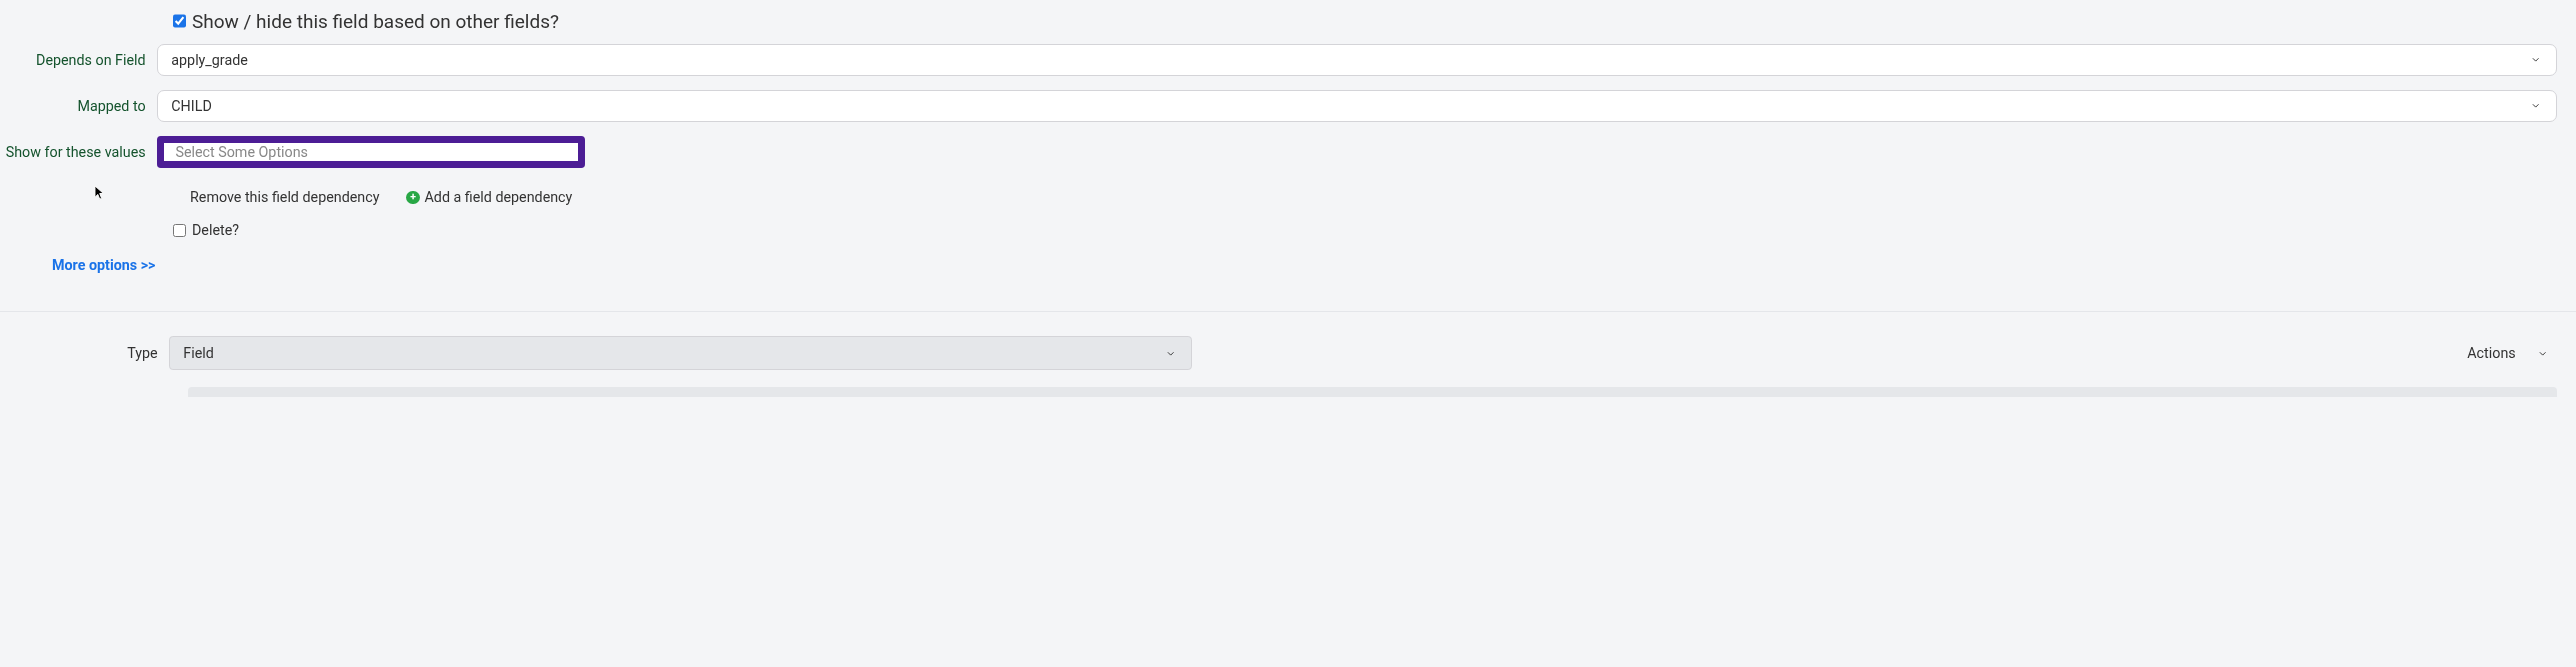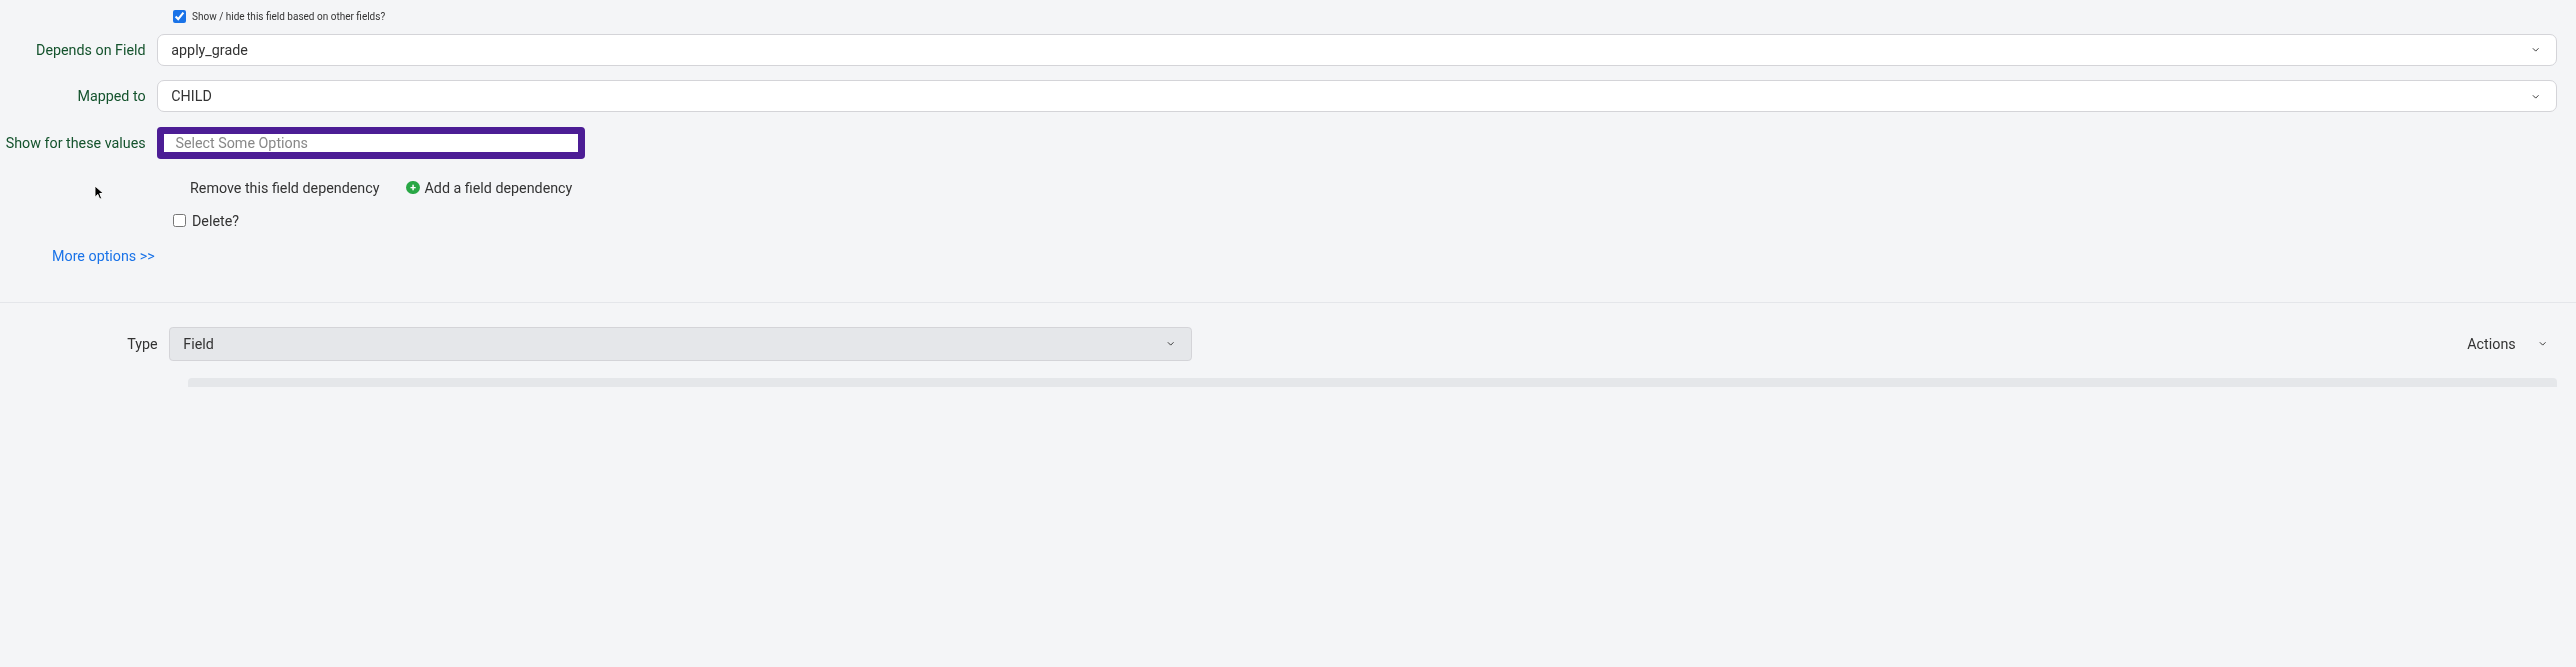--- a/index.html
+++ b/index.html
@@ -38,21 +38,21 @@
       display: flex;
       align-items: center;
     }
     .checkbox-row input[type="checkbox"] {
       margin-right: 5.7px;
       width: 13.3px;
       height: 13.3px;
       accent-color: #1a73e8;
     }
     .checkbox-row label {
-      font-size: 10px;
+      font-size: 19px;
       color: #333;
     }
     .select-wrap {
       position: relative;
       background: #fff;
       border: 1px solid #d4d4d8;
       border-radius: 7px;
       height: 32px;
       display: flex;
       align-items: center;
@@ -130,20 +130,21 @@
       margin-right: 5.7px;
       width: 13.3px;
       height: 13.3px;
     }
     .more-options {
       margin-left: 52px;
       margin-bottom: 19px;
       color: #1a73e8;
       font-size: 14.3px;
       cursor: pointer;
+      font-weight: bold;
     }
     .divider {
       height: 1px;
       background: #e4e6ea;
       margin: 9.5px 0 0 0;
     }
     .second-section {
       background: #f4f5f7;
       padding: 24px 0 19px 12px;
     }

